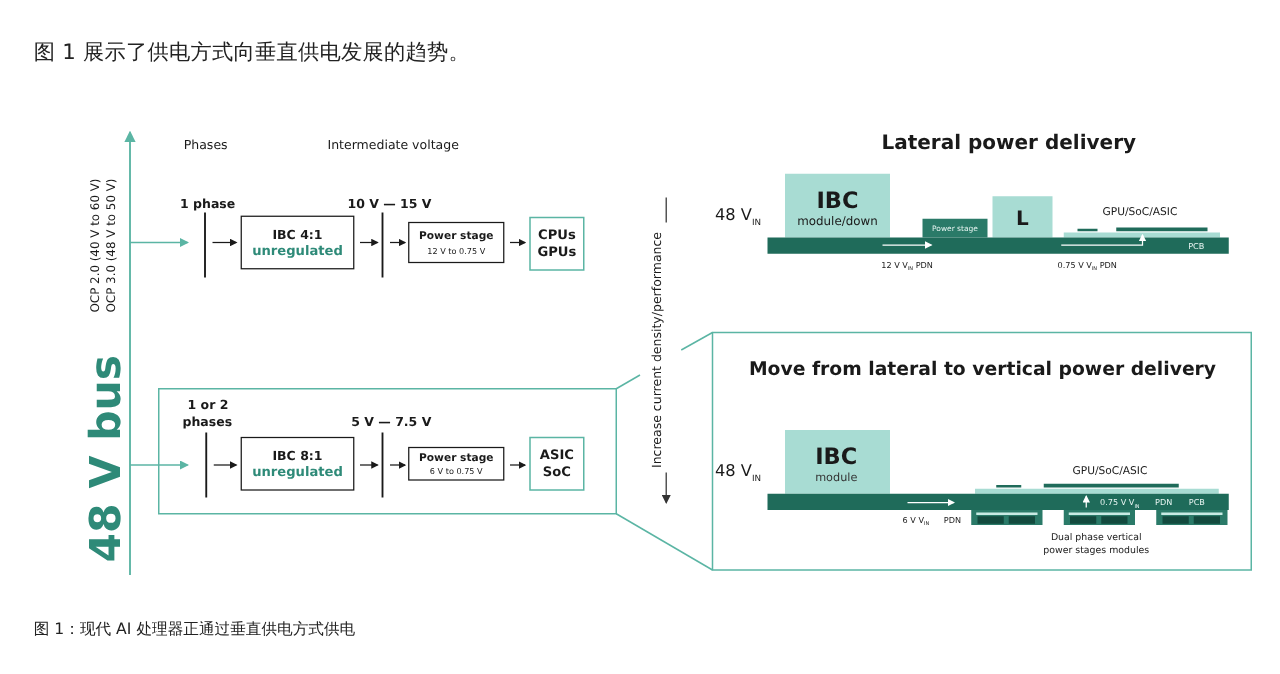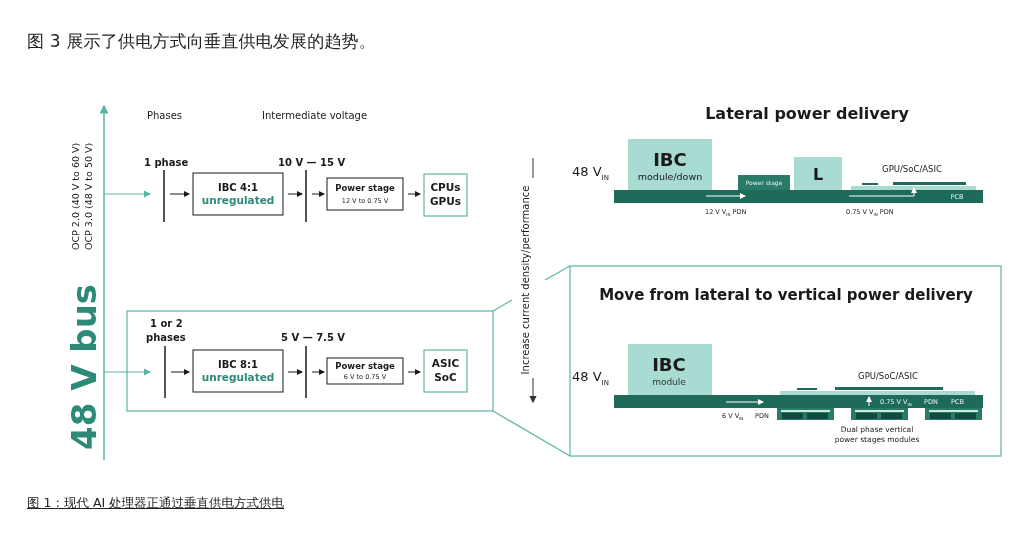--- a/index.html
+++ b/index.html
@@ -1,29 +1,29 @@
 <!DOCTYPE html>
 <html><head>
 <meta charset="utf-8">
 <style>
   html, body { margin: 0; padding: 0; background: #ffffff; }
   body { width: 1024px; height: 539px; position: relative; overflow: hidden;
          font-family: "DejaVu Sans", "Liberation Sans", sans-serif; color: #1a1a1a; }
   .abs { position: absolute; }
   .heading { left: 27px; top: 30px; font-size: 17px; color: #222; letter-spacing: 0.2px; }
-  .caption { left: 27px; top: 495px; font-size: 12.5px; color: #222; text-decoration: underline; }
+  .caption { left: 27px; top: 495px; font-size: 12.5px; color: #222; }
   svg#diagram { position: absolute; left: 0; top: 0; }
   .t { font-family: "DejaVu Sans", "Liberation Sans", sans-serif; fill: #1a1a1a; }
   .tb { font-weight: bold; }
   .teal { fill: #2e8a78; }
 </style>
 </head>
 <body>
 
-<div class="abs heading">图 3 展示了供电方式向垂直供电发展的趋势。</div>
+<div class="abs heading">图 1 展示了供电方式向垂直供电发展的趋势。</div>
 
 <svg id="diagram" width="1024" height="539" viewBox="0 0 1024 539">
   <defs>
     <marker id="arrBlack" markerWidth="6" markerHeight="6" refX="5" refY="3" orient="auto">
       <path d="M0,0 L6,3 L0,6 z" fill="#1a1a1a"></path>
     </marker>
     <marker id="arrTeal" markerWidth="6" markerHeight="6" refX="5" refY="3" orient="auto">
       <path d="M0,0 L6,3 L0,6 z" fill="#5bb5a4"></path>
     </marker>
     <marker id="arrGray" markerWidth="6" markerHeight="6" refX="5" refY="3" orient="auto">

